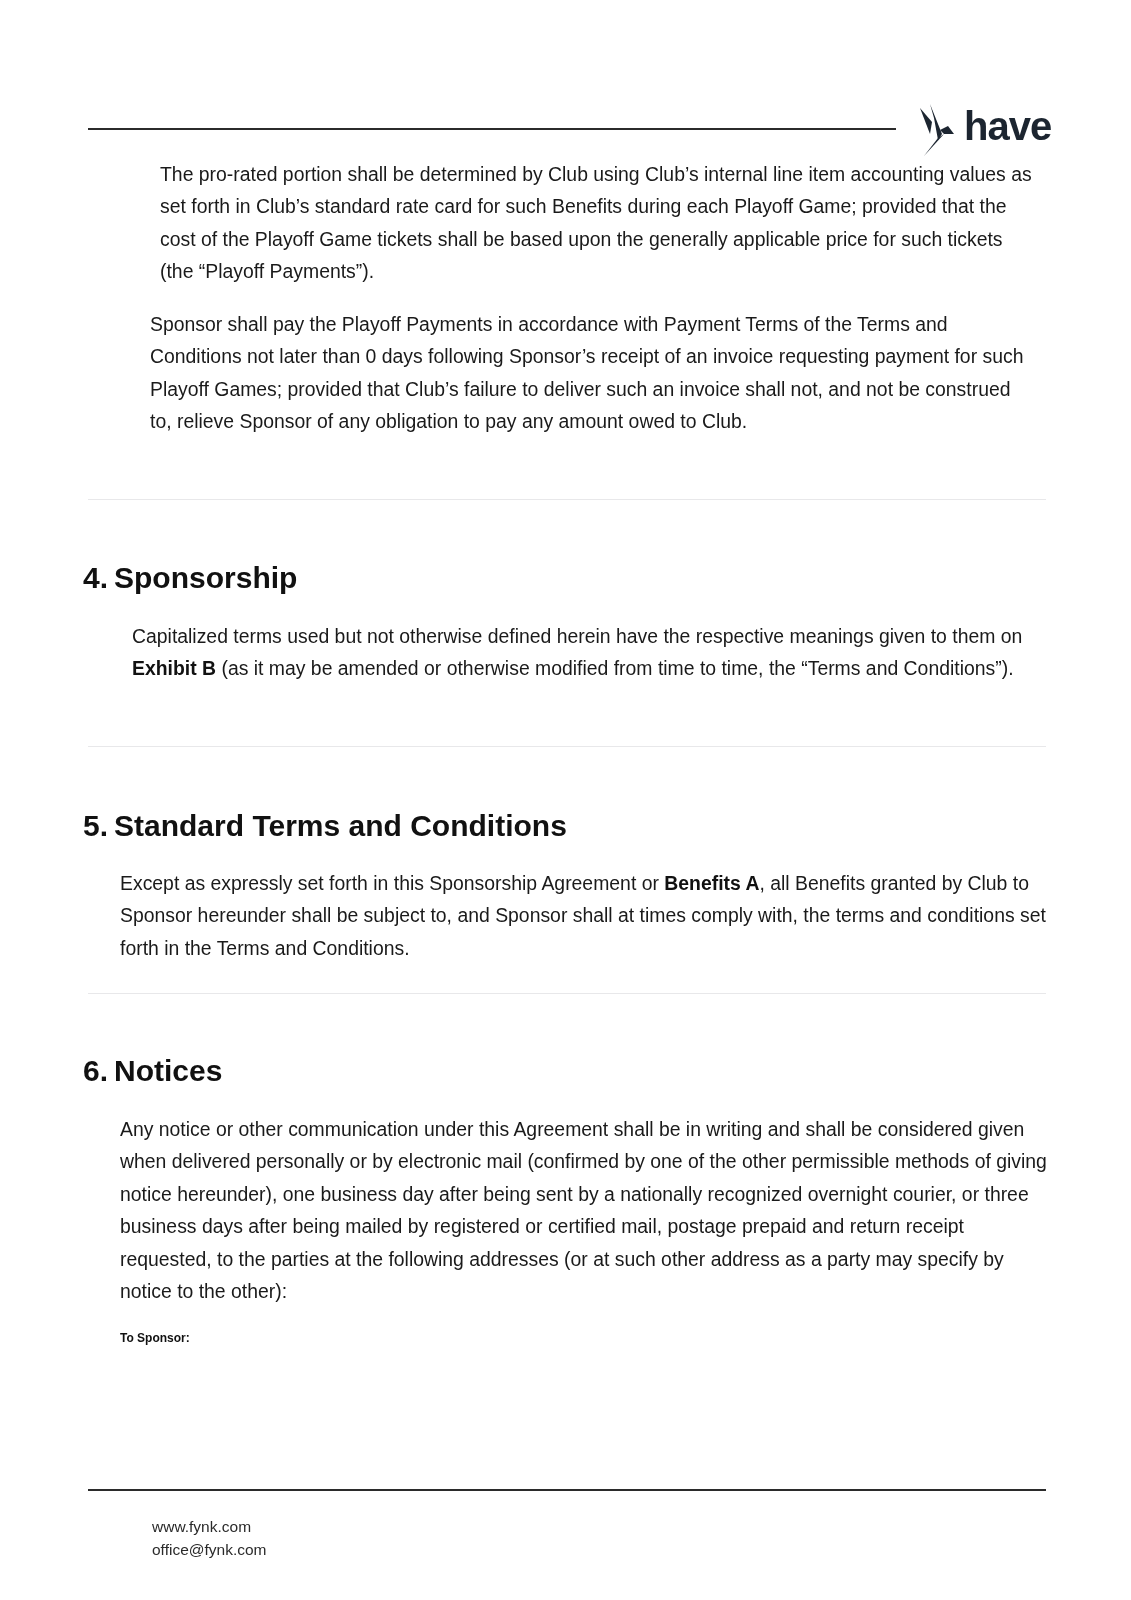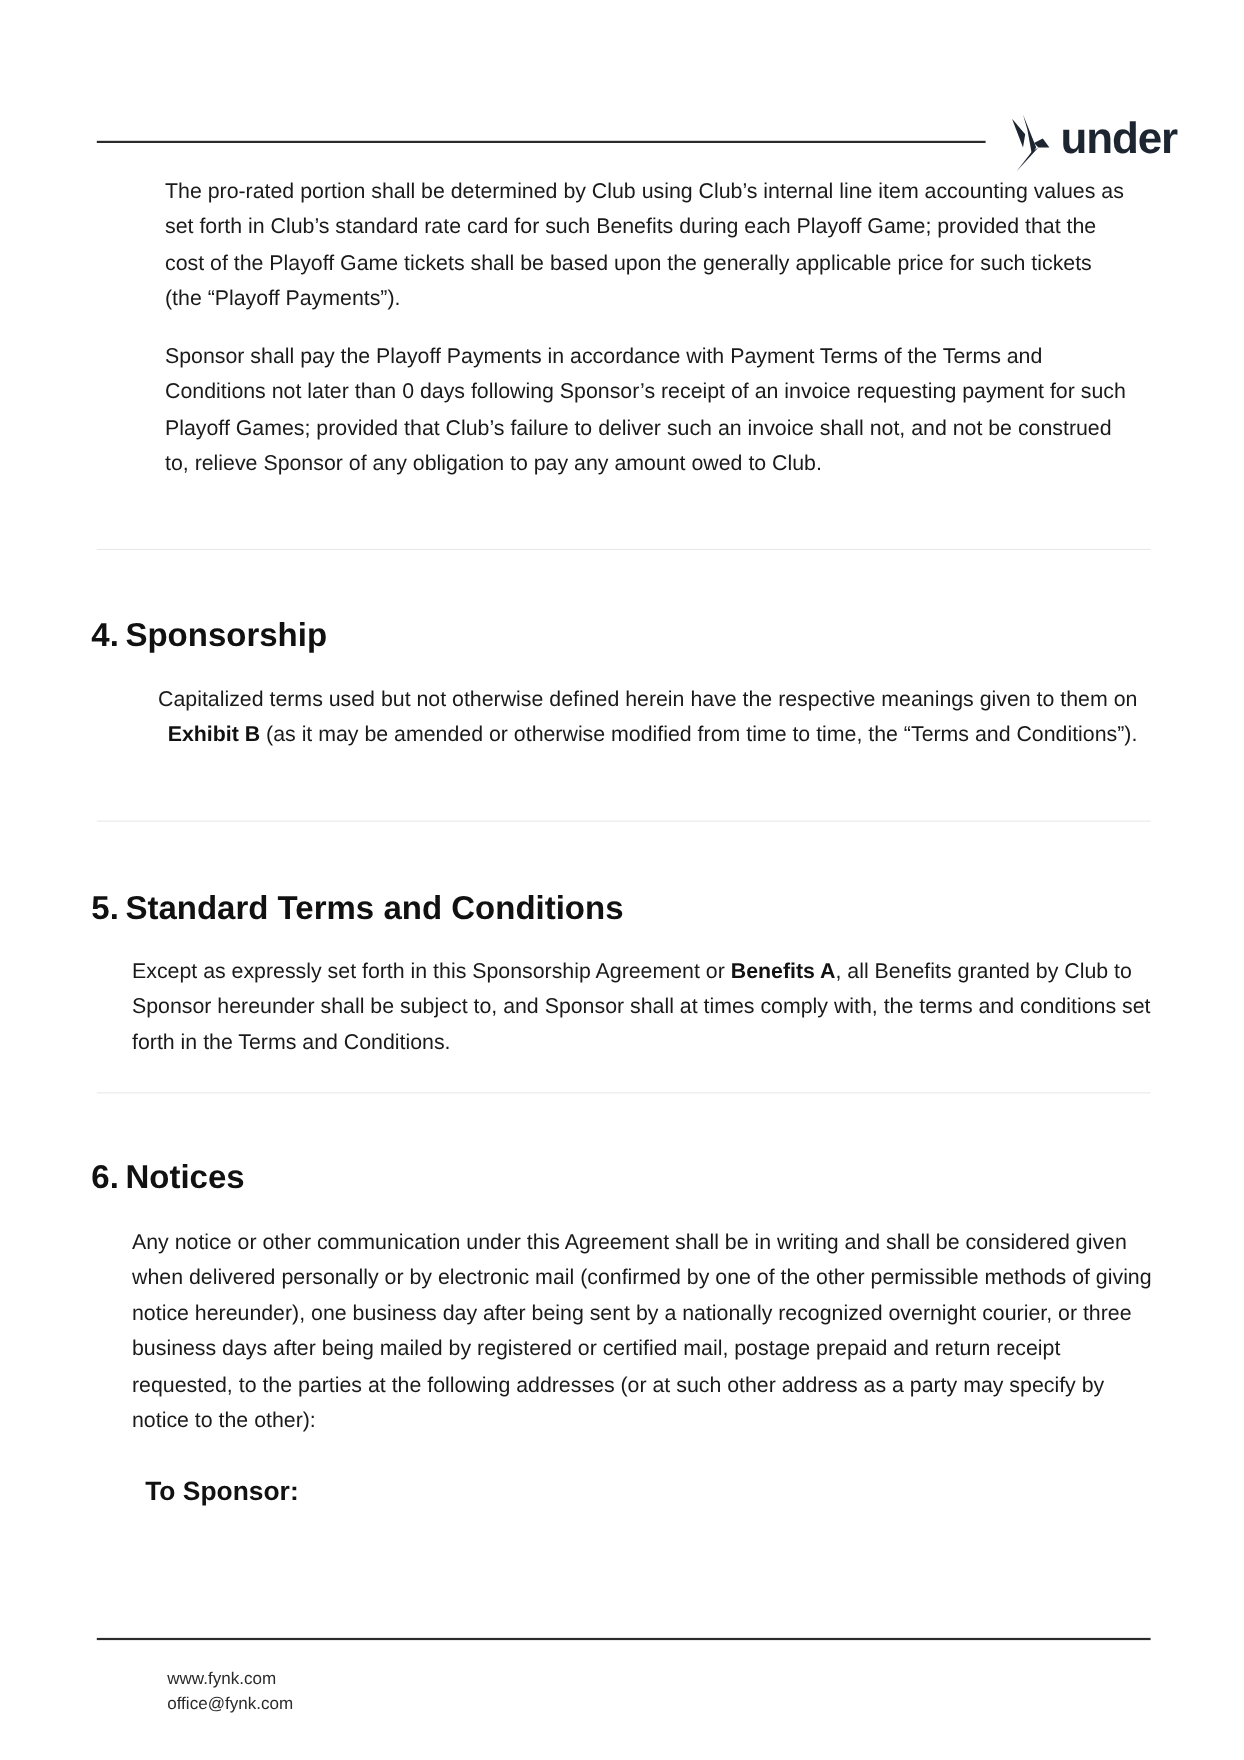--- a/index.html
+++ b/index.html
@@ -51,21 +51,21 @@
 
     .para {
       position: absolute;
       font-size: 19.4px;
       line-height: 32.4px;
       color: #1a1a1a;
       margin: 0;
     }
     .para b { font-weight: 700; color: #111; }
 
-    .p-intro1 { left: 150px; top: 158px; width: 880px; }
+    .p-intro1 { left: 160px; top: 158px; width: 880px; }
     .p-intro2 { left: 150px; top: 308px; width: 880px; }
 
     .divider {
       position: absolute;
       left: 88px;
       width: 958px;
       height: 1px;
       background: #e8e8ea;
     }
     .d1 { top: 499px; }
@@ -80,32 +80,32 @@
       color: #111;
       margin: 0;
       line-height: 36px;
       white-space: nowrap;
     }
     .heading .num { margin-right: 6px; }
     .h4 { top: 560px; }
     .h5 { top: 808px; }
     .h6 { top: 1053px; }
 
-    .p-def  { left: 104px; top: 620px; width: 930px; text-align: right; }
+    .p-def  { left: 132px; top: 620px; width: 930px; }
     .p-std  { left: 120px; top: 867px; width: 930px; }
     .p-not  { left: 120px; top: 1113px; width: 930px; }
 
     .to-sponsor {
       position: absolute;
       left: 120px;
       top: 1331px;
-      font-size: 24px;
+      font-size: 12px;
       font-weight: 700;
       color: #111;
-      margin: 12px;
+      margin: 0;
     }
 
     .footer-rule {
       position: absolute;
       left: 88px;
       top: 1489px;
       width: 958px;
       height: 2px;
       background: #2b2b2b;
     }
@@ -125,21 +125,21 @@
 
 <div class="header-rule"></div>
 
 <div class="logo">
   <svg class="logo-mark" viewBox="0 0 44 54">
     <polygon points="2,4 12,30 14,18" fill="#1c2530"></polygon>
     <polygon points="12,0 24,30 20,36 16,14" fill="#1c2530"></polygon>
     <polygon points="22,26 30,22 36,30 26,30" fill="#1c2530"></polygon>
     <polygon points="20,34 26,30 6,52" fill="#1c2530"></polygon>
   </svg>
-  <span class="logo-text">under</span>
+  <span class="logo-text">have</span>
 </div>
 
 <p class="para p-intro1">The pro-rated portion shall be determined by Club using Club’s internal line item accounting values as set forth in Club’s standard rate card for such Benefits during each Playoff Game; provided that the cost of the Playoff Game tickets shall be based upon the generally applicable price for such tickets (the “Playoff Payments”).</p>
 <p class="para p-intro2">Sponsor shall pay the Playoff Payments in accordance with Payment Terms of the Terms and Conditions not later than 0 days following Sponsor’s receipt of an invoice requesting payment for such Playoff Games; provided that Club’s failure to deliver such an invoice shall not, and not be construed to, relieve Sponsor of any obligation to pay any amount owed to Club.</p>
 
 <div class="divider d1"></div>
 
 <h2 class="heading h4">
   <span class="num">4.</span><span>Sponsorship</span>
 </h2>

